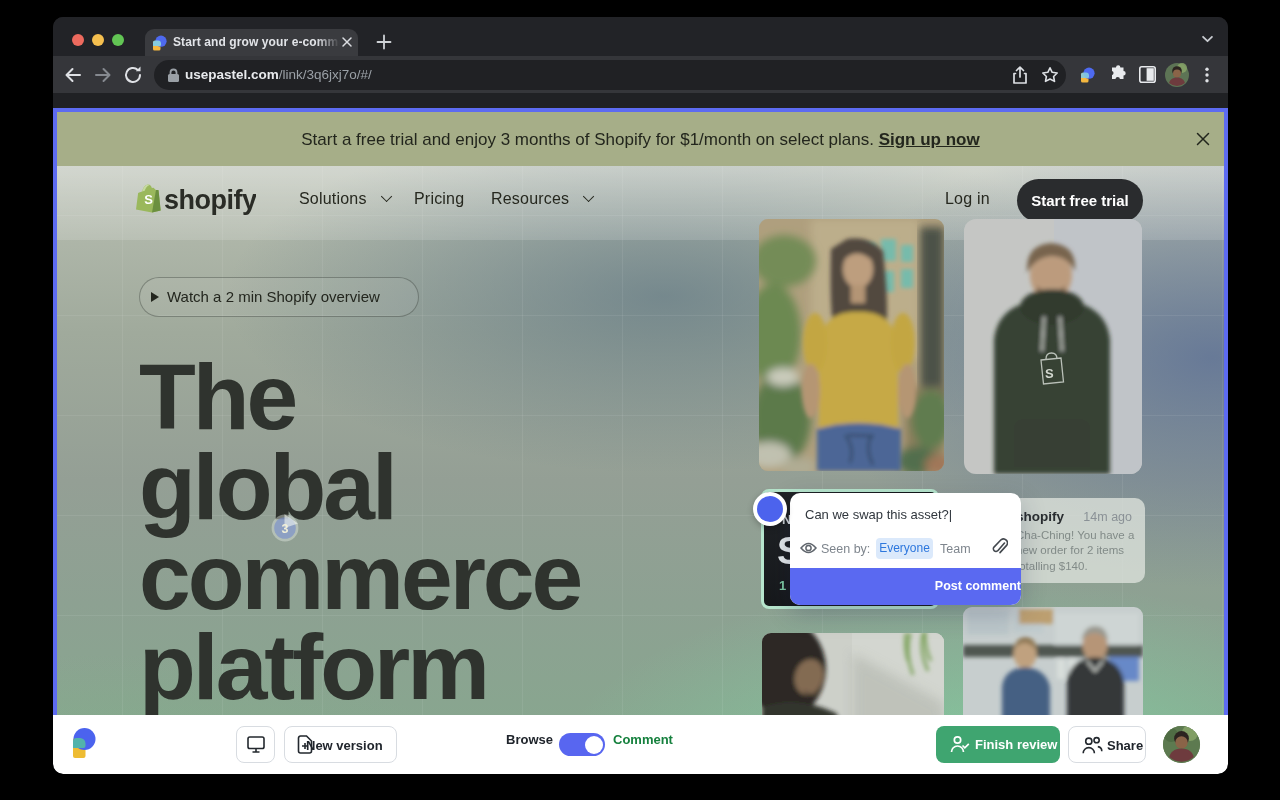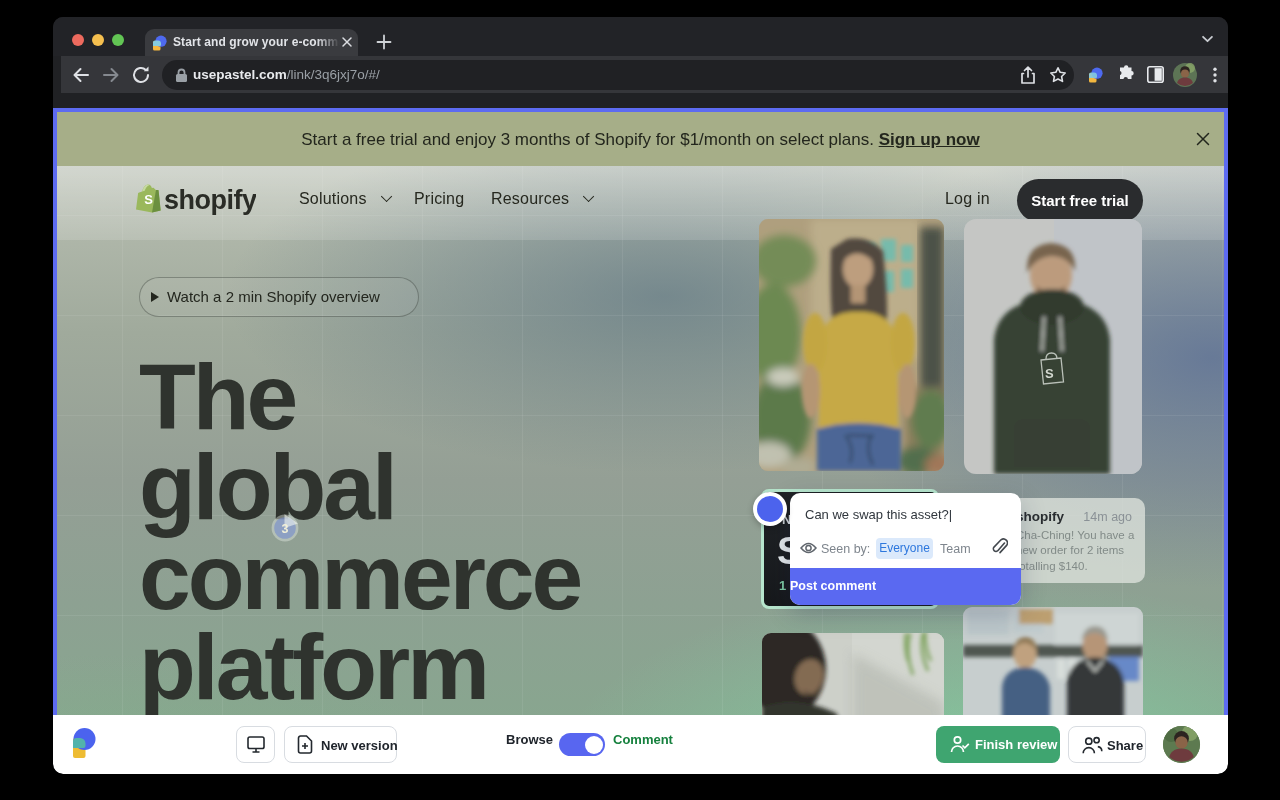--- a/index.html
+++ b/index.html
@@ -10,21 +10,21 @@
   
   #tabstrip { position:absolute; left:0; top:0; width:100%; height:39px; background:#222327; }
   .tl { position:absolute; width:12px; height:12px; border-radius:50%; top:17px; }
   #tab { position:absolute; left:92px; top:12px; width:213px; height:27px;
     background:#3a3b3f; border-radius:9px 9px 0 0; }
   #tabtitle { position:absolute; left:28px; top:6px; font-size:12px; color:#e2e4e8;
     font-weight:700; width:167px; white-space:nowrap; overflow:hidden;
     -webkit-mask-image:linear-gradient(90deg,#000 86%,transparent 100%);
     letter-spacing:.1px;}
   
-  #toolbar { position:absolute; left:8px; top:39px; width:100%; height:37px; background:#35363a; }
+  #toolbar { position:absolute; left:0; top:39px; width:100%; height:37px; background:#35363a; }
   #urlpill { position:absolute; left:101px; top:4px; width:912px; height:30px;
     background:#202124; border-radius:15px; }
   #urltext { position:absolute; left:31px; top:7px; font-size:13.5px; color:#e8eaed; font-weight:700;}
   #urltext span { color:#9aa0a6; font-weight:400; }
   
   #page { position:absolute; left:0; top:76px; width:100%; height:622px;
     border:4px solid #5d6bf1; overflow:hidden;
     background:
       radial-gradient(48% 52% at 99% 40%, rgba(90,110,150,0.8), rgba(90,110,150,0) 72%),
       radial-gradient(52% 40% at 52% 30%, rgba(88,113,129,0.62), rgba(88,113,129,0) 72%),
@@ -61,21 +61,21 @@
   .ph { position:absolute; border-radius:9px; overflow:hidden; }
   #thumb { position:absolute; left:704px; top:377px; width:178px; height:120px;
      border:3px solid #b7e6cd; border-radius:8px; overflow:hidden;
      background:linear-gradient(135deg,#222528 0%, #131517 55%, #17191c 100%); }
   #ncard { position:absolute; left:913px; top:386px; width:175px; height:85px;
      border-radius:10px; background:rgba(222,227,221,0.78); }
   #popup { position:absolute; left:733px; top:381px; width:231px; height:112px;
      border-radius:10px; background:#fff; box-shadow:0 8px 24px rgba(30,40,80,0.25); }
   #pfoot { position:absolute; left:0; bottom:0; width:100%; height:37px; background:#5a69f1;
      border-radius:0 0 10px 10px; color:#fff; font-weight:700; font-size:12.5px;
-     text-align:left; line-height:37px; }
+     text-align:right; line-height:37px; }
   #cavatar { position:absolute; left:696px; top:380px; width:34px; height:34px;
      border-radius:50%; background:#fff; box-shadow:0 2px 6px rgba(0,0,0,0.25); }
   #cavatar:after { content:""; position:absolute; left:4px; top:4px; width:26px; height:26px;
      border-radius:50%; background:#4c63ed; }
   #pin3 { position:absolute; left:213px; top:400px; width:30px; height:30px; }
   
   #bottombar { position:absolute; left:0; top:698px; width:100%; height:59px; background:#fff;
      border-radius:0 0 10px 10px; font-size:13px; color:#20252c; }
   .bbtn { position:absolute; top:11px; height:37px; border:1px solid #d8dce1; border-radius:8px;
      background:#fff; font-weight:700; font-size:13px; color:#20252c; white-space:nowrap; }
@@ -350,21 +350,21 @@
       <svg style="position:absolute;left:10px;top:9px" width="18" height="17" viewBox="0 0 18 17">
         <rect x="1" y="1" width="16" height="11.5" rx="1.8" fill="none" stroke="#23282e" stroke-width="1.6"></rect>
         <path d="M9 12.5 V16 M5.5 16 H12.5" stroke="#23282e" stroke-width="1.6"></path>
       </svg>
     </div>
     <div class="bbtn" style="left:231px; width:113px;">
       <svg style="position:absolute;left:12px;top:8px" width="16" height="19" viewBox="0 0 16 19">
         <path d="M1.5 3 a2 2 0 0 1 2 -2 h6 l5 5 v10 a2 2 0 0 1 -2 2 h-9 a2 2 0 0 1 -2 -2 z" fill="none" stroke="#23282e" stroke-width="1.6"></path>
         <path d="M8 8 v6 M5 11 h6" stroke="#23282e" stroke-width="1.6"></path>
       </svg>
-      <span style="position:absolute;left:28px;top:11px;padding-left:8px;">New version</span>
+      <span style="position:absolute;left:21px;top:11px;">New version</span>
     </div>
     <div style="position:absolute;left:453px;top:17px;font-weight:700;">Browse</div>
     <div style="position:absolute;left:506px;top:18px;width:46px;height:23px;border-radius:12px;background:#5866f0;">
       <div style="position:absolute;right:2.5px;top:2.5px;width:18px;height:18px;border-radius:50%;background:#fff;"></div>
     </div>
     <div style="position:absolute;left:560px;top:17px;font-weight:700;color:#15803d;text-align:right;">Comment</div>
     <div id="fin">
       <svg style="position:absolute;left:14px;top:9px" width="20" height="19" viewBox="0 0 20 19">
         <circle cx="7.5" cy="5" r="3.2" fill="none" stroke="#fff" stroke-width="1.7"></circle>
         <path d="M1.5 17 a6 6 0 0 1 12 0" fill="none" stroke="#fff" stroke-width="1.7"></path>

